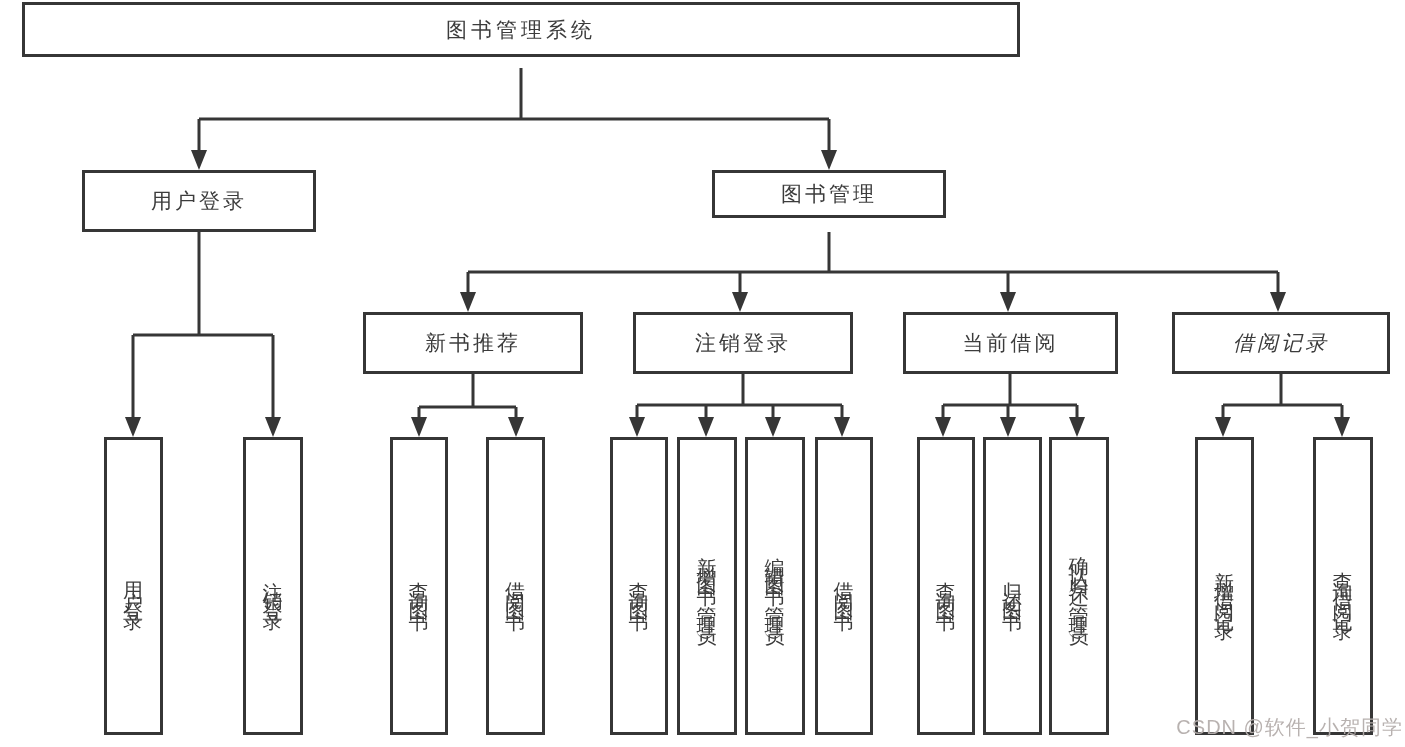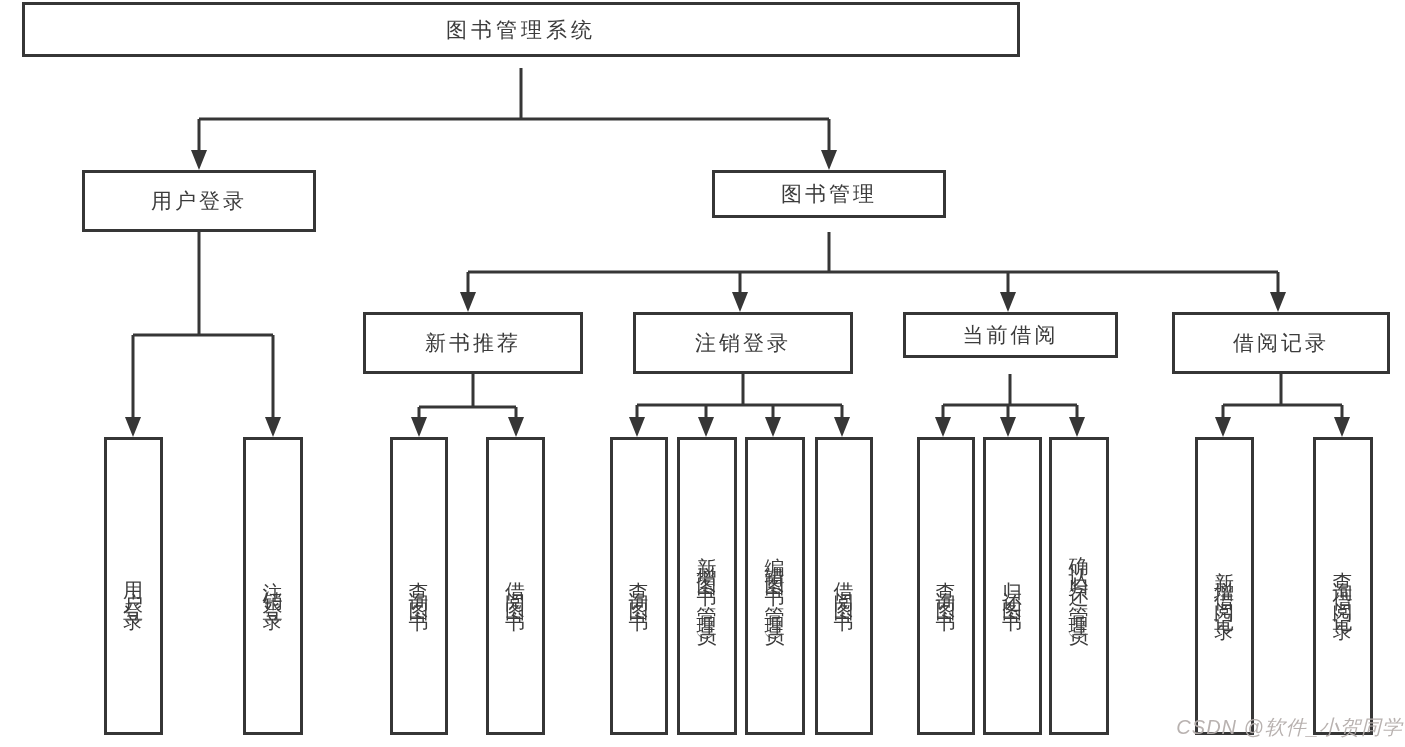--- a/index.html
+++ b/index.html
@@ -46,21 +46,20 @@
   #watermark {
     position: absolute;
     top: 714px;
     right: 2px;
     z-index: 3;
     font-size: 20px;
     letter-spacing: 1px;
     color: var(--watermark);
     opacity: 0.95;
     white-space: nowrap;
-    font-style: italic;
   }
 </style>
 </head>
 <body>
 
 <div id="diagram">
 
   <svg id="connectors" width="1405" height="747" viewBox="0 0 1405 747">
     <path d="M521 68 V119 M199 119 H829 M199 119 V153 M829 119 V153
              M199 232 V335 M133 335 H273 M133 335 V420 M273 335 V420
@@ -102,24 +101,24 @@
   <div class="node hbox" style="left:712px; top:170px; width:234px; height:48px;">
     <span class="label">图书管理</span>
   </div>
 
   <div class="node hbox" style="left:363px; top:312px; width:220px; height:62px;justify-content:center;">
     <span class="label">新书推荐</span>
   </div>
   <div class="node hbox" style="left:633px; top:312px; width:220px; height:62px;">
     <span class="label">注销登录</span>
   </div>
-  <div class="node hbox" style="left:903px; top:312px; width:215px; height:46px;">
+  <div class="node hbox" style="left:903px; top:312px; width:215px; height:62px;">
     <span class="label">当前借阅</span>
   </div>
-  <div class="node hbox" style="left:1172px; top:312px; width:218px; height:62px;">
+  <div class="node hbox" style="left:1172px; top:312px; width:218px; height:62px;font-style:italic;">
     <span class="label">借阅记录</span>
   </div>
 
   <div class="node vbox" style="left:104px; width:59px;">
     <span class="label">用户登录</span>
   </div>
   <div class="node vbox" style="left:243px; width:60px;">
     <span class="label">注销登录</span>
   </div>
 

